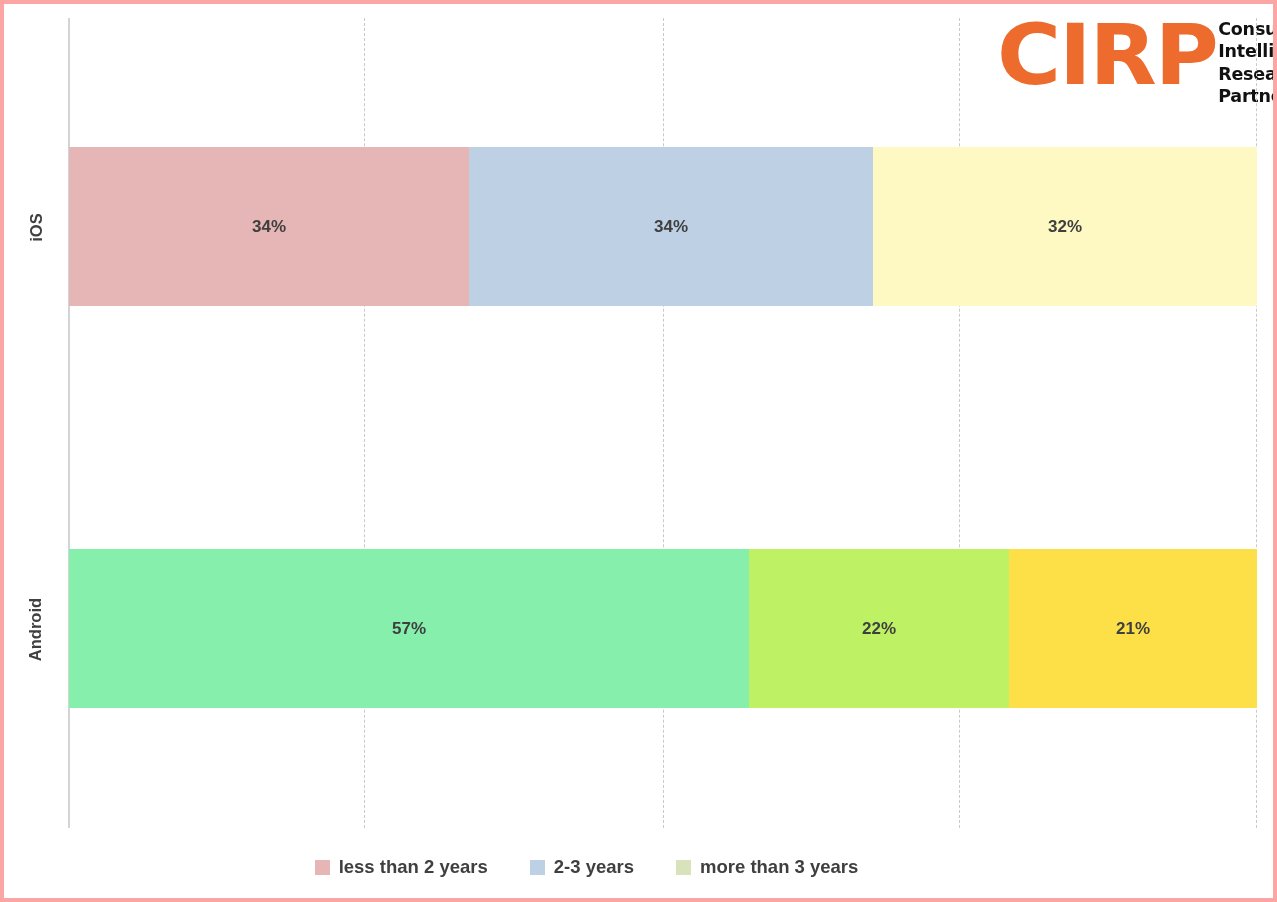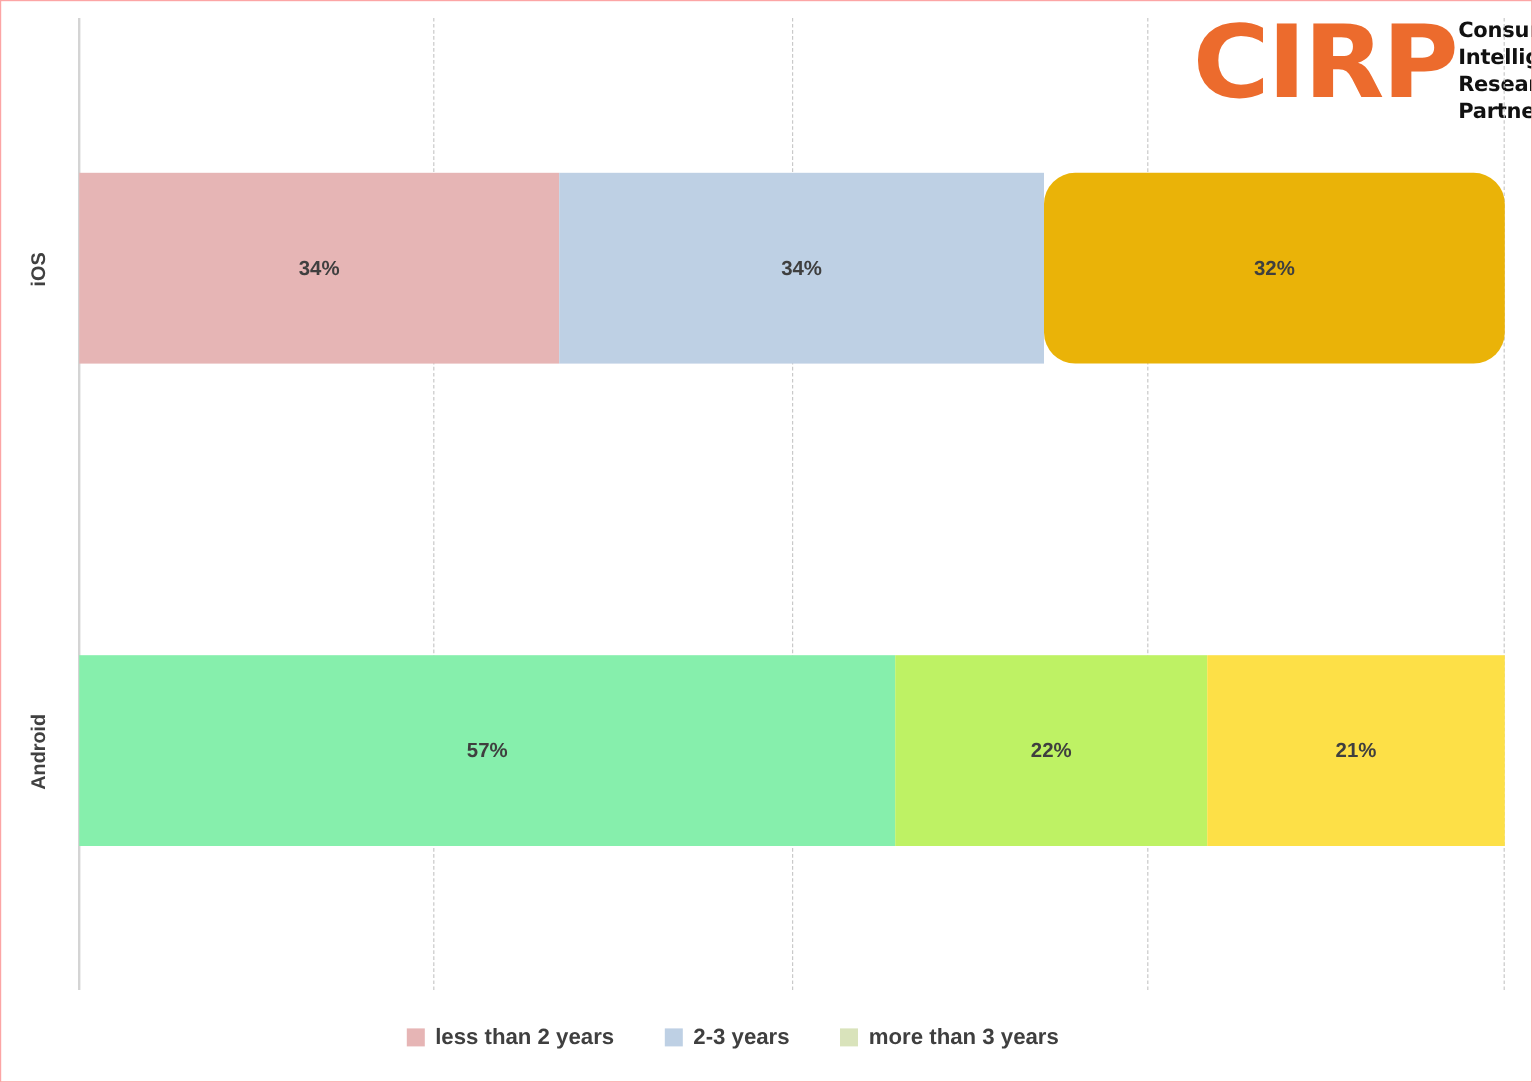--- a/index.html
+++ b/index.html
@@ -8,21 +8,21 @@
     background: #ffffff;
   }
   body {
     font-family: "Liberation Sans", sans-serif;
   }
   #page {
     position: relative;
     width: 1277px;
     height: 902px;
     background: #ffffff;
-    border: 1px solid #fca5a5;
+    border: 4px solid #fca5a5;
     box-sizing: border-box;
     overflow: hidden;
   }
 
   
   #logo-block {
     position: absolute;
     left: 993px;
     top: 8px;
     width: 276px;
@@ -118,21 +118,20 @@
   
   #legend {
     position: absolute;
     left: 0;
     top: 852px;
     width: 1165px;
     display: flex;
     justify-content: center;
     align-items: center;
     gap: 42px;
-    padding-left: 27px;
   }
   .legend-item {
     display: flex;
     align-items: center;
     gap: 9px;
   }
   .legend-swatch {
     width: 15px;
     height: 15px;
     flex: 0 0 auto;
@@ -175,21 +174,21 @@
     <span>Android</span>
   </div>
 
   <div class="bar-row" style="top:143px;">
     <div class="seg" style="width:33.67%; background:#e6b5b5;">
       <span class="seg-label">34%</span>
     </div>
     <div class="seg" style="width:34.01%; background:#bed0e4;">
       <span class="seg-label">34%</span>
     </div>
-    <div class="seg" style="width:32.32%; background:#eab308;border-radius:26px;">
+    <div class="seg" style="width:32.32%; background:#fef9c3;">
       <span class="seg-label">32%</span>
     </div>
   </div>
 
   <div class="bar-row" style="top:545px;">
     <div class="seg" style="width:57.24%; background:#86efac;">
       <span class="seg-label">57%</span>
     </div>
     <div class="seg" style="width:21.89%; background:#bef264;">
       <span class="seg-label">22%</span>

